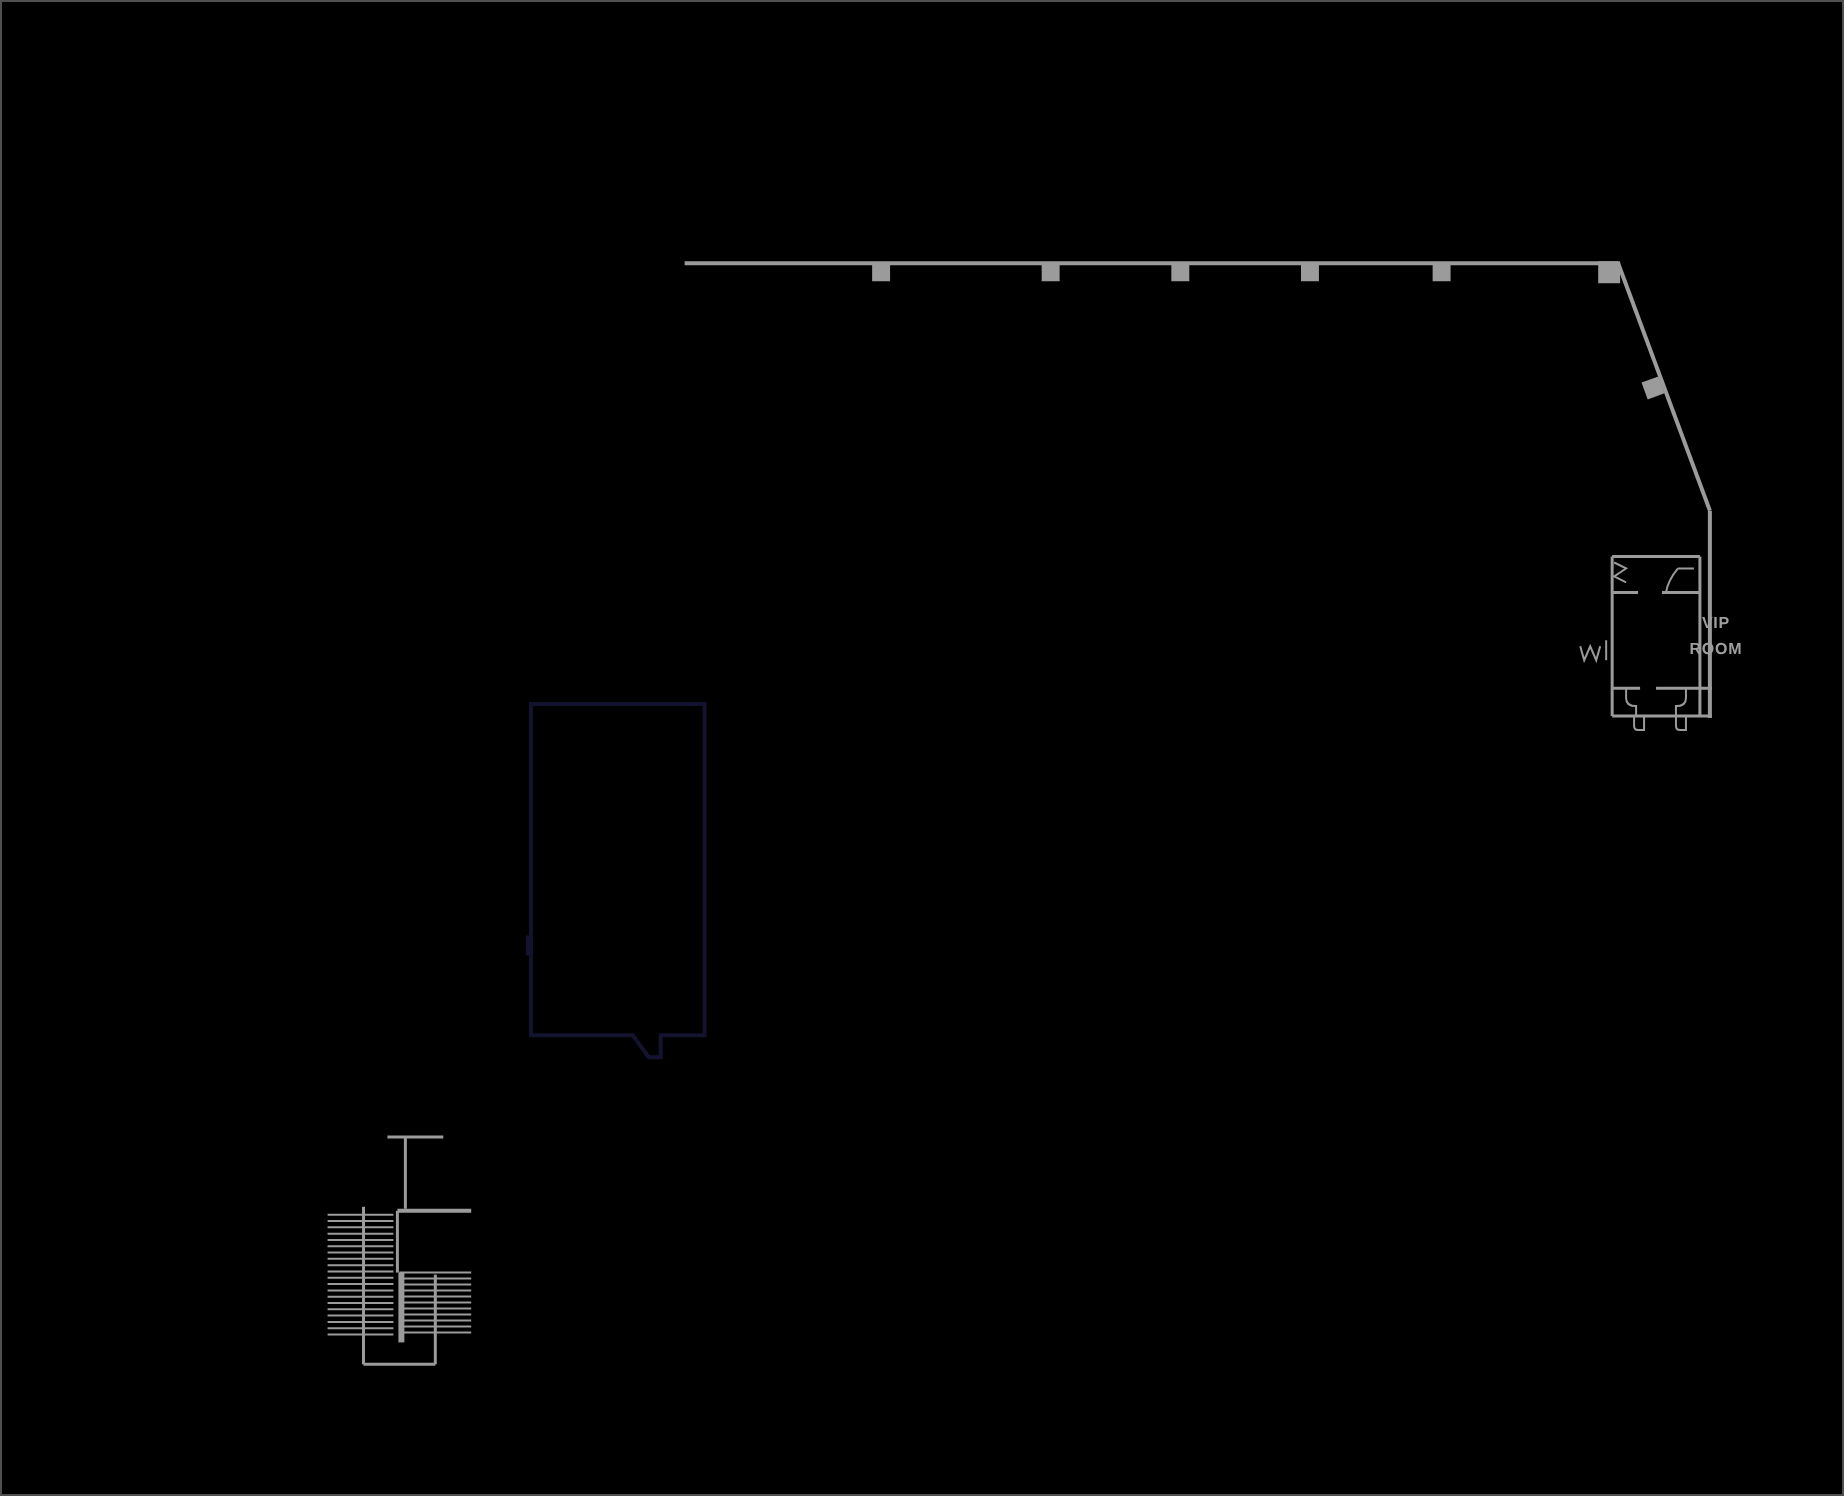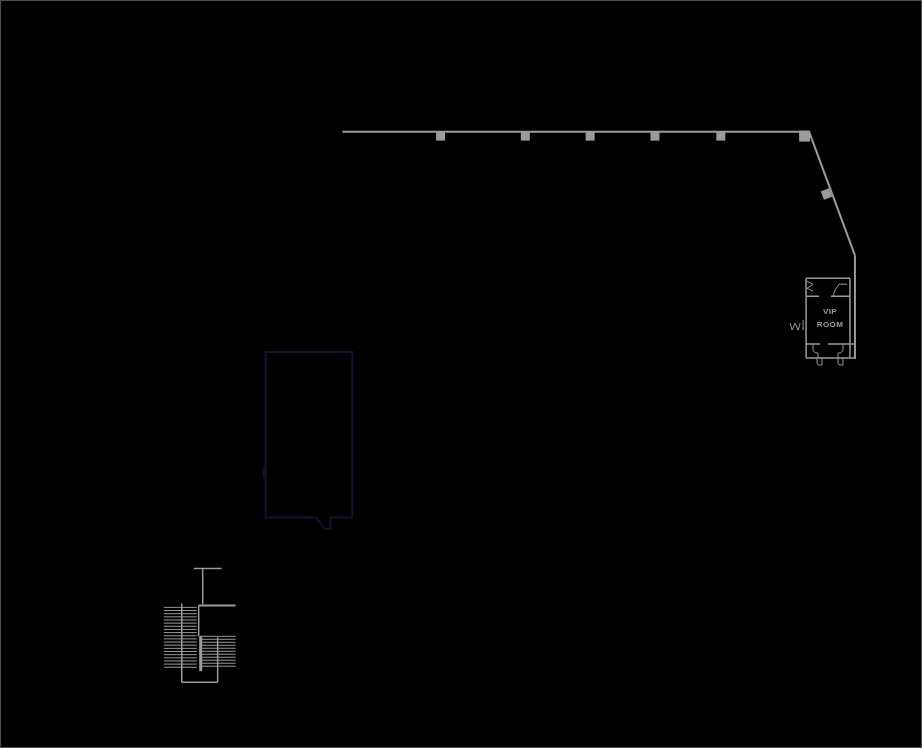--- a/index.html
+++ b/index.html
@@ -29,20 +29,21 @@
     left: 806px;
     top: 304px;
     width: 46px;
     text-align: center;
     color: #9f9f9f;
     font-size: 8px;
     font-weight: bold;
     line-height: 13px;
     letter-spacing: 0.4px;
     pointer-events: none;
+    padding-left: 28px;
   }
   .vip-label span { display: block; }
 </style>
 </head>
 <body>
 
 <div class="plan-viewport">
   <svg class="plan-svg" viewBox="0 0 922 748" xmlns="http://www.w3.org/2000/svg" shape-rendering="geometricPrecision">
       <g stroke="#9b9b9b" fill="none" stroke-linecap="butt">
         <path d="M342 131 H810" stroke-width="2"></path>

